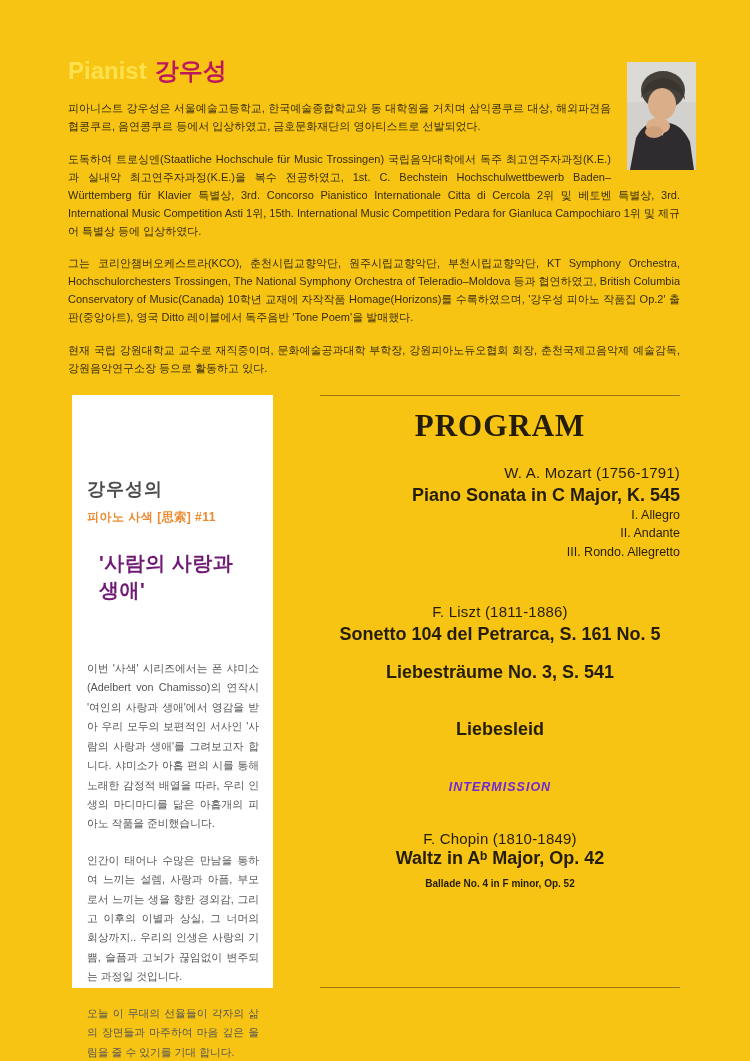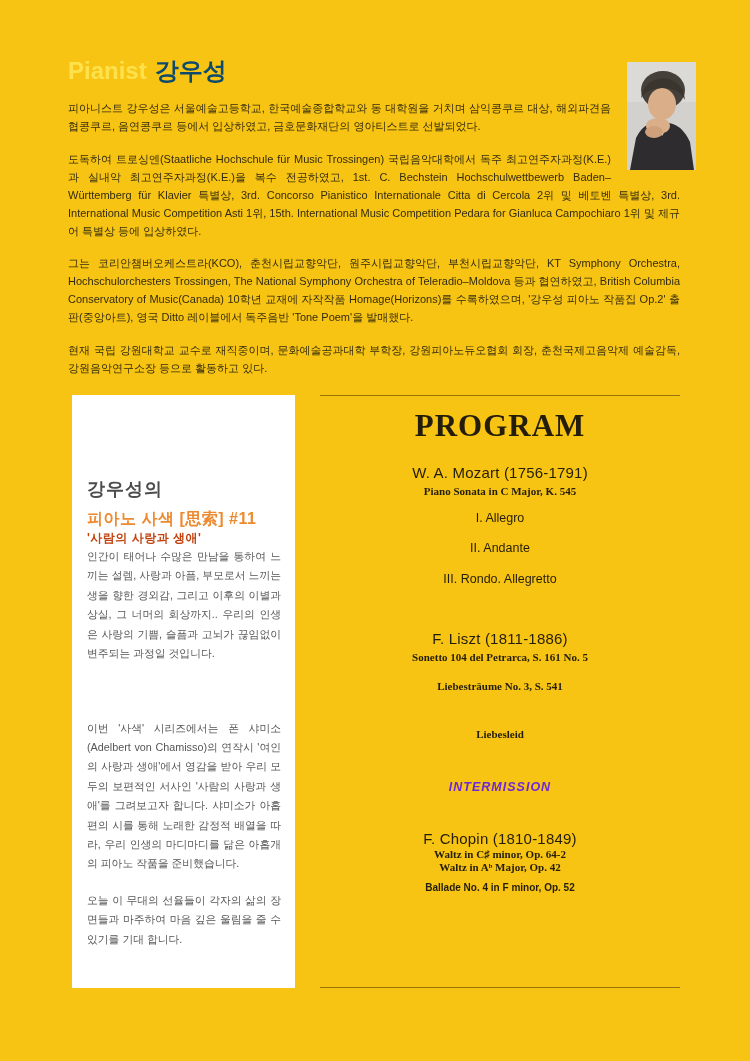--- a/index.html
+++ b/index.html
@@ -27,47 +27,48 @@
     overflow:hidden;
   }
   .portrait svg{display:block;}
   h1.header{
     margin:0 0 14px 0;
     font-size:24px;line-height:30px;
     font-weight:bold;
     letter-spacing:0;
   }
   .header .pianist{color:#FFE14D;margin-right:8px;}
-  .header .name{color:#0c4a6e;}
+  .header .name{color:#be185d;}
   p.bio-p{
     margin:0 16px 15px 0;
     font-size:11px;
     line-height:1.63;
     text-align:justify;
     color:#352c0e;
   }
   
   .card{
     position:absolute;left:72px;top:395px;
-    width:223px;height:593px;
+    width:201px;height:593px;
     background:#ffffff;
     box-sizing:border-box;
     padding:82px 14px 0 15px;
   }
   .card-title .t1{
     font-size:18px;color:#4c4c4c;font-weight:bold;
     margin-bottom:8px;letter-spacing:1px;
   }
   .card-title .t2{
-    font-size:16px;color:#ED8A2F;font-weight:bold;
-    margin-bottom:0;letter-spacing:0.5px;
+    font-size:12px;color:#ED8A2F;font-weight:bold;
+    margin-bottom:24px;letter-spacing:0.5px;
   }
   .card-title .t3{
-    font-size:12px;color:#c2410c;font-weight:bold;
+    font-size:20px;color:#701a75;font-weight:bold;
     letter-spacing:0.5px;
+    margin-left:12px;
   }
   p.card-p{
     margin:0 0 17px 0;
     font-size:10.8px;line-height:1.8;
     color:#565656;text-align:justify;
   }
   p.card-p.first{margin-top:55px;}
   
   .program{
     position:absolute;left:320px;top:395px;
@@ -78,25 +79,25 @@
     text-align:center;
     color:#241d09;
   }
   h2.program-heading{
     margin:12px 0 0 0;
     font-family:"Liberation Serif","DejaVu Serif",serif;
     font-size:31px;font-weight:600;
     letter-spacing:1px;color:#241d09;text-align:center;
   }
   .group{margin-top:32px;}
-  .group.first{margin-top:20px;}
+  .group.first{margin-top:20px;text-align:right;}
   .composer{font-size:15px;letter-spacing:0.2px;}
-  .work{font-size:11px;font-weight:bold;margin-top:4px;font-family:Liberation Serif, serif;}
+  .work{font-size:18px;font-weight:bold;margin-top:4px;}
   .work.spaced{margin-top:17px;}
-  .mov{font-size:12.5px;line-height:1.38;margin-top:13px;}
+  .mov{font-size:12.5px;line-height:1.38;margin-top:1px;}
   .mov:first-of-type{margin-top:4px;}
   .intermission{
     margin-top:40px;
     font-size:12.5px;font-weight:bold;font-style:italic;
     letter-spacing:1px;color:#6d28d9;text-align:center;
   }
   .g-schumann{margin-top:40px;}
   .g-chopin{margin-top:36px;}
   .finale{margin-top:9px;font-size:10px;font-weight:bold;}
 </style>
@@ -129,22 +130,22 @@
     <p class="bio-p">그는 코리안챔버오케스트라(KCO), 춘천시립교향악단, 원주시립교향악단, 부천시립교향악단, KT Symphony Orchestra, Hochschulorchesters Trossingen, The National Symphony Orchestra of Teleradio–Moldova 등과 협연하였고, British Columbia Conservatory of Music(Canada) 10학년 교재에 자작작품 Homage(Horizons)를 수록하였으며, '강우성 피아노 작품집 Op.2' 출판(중앙아트), 영국 Ditto 레이블에서 독주음반 'Tone Poem'을 발매했다.</p>
     <p class="bio-p">현재 국립 강원대학교 교수로 재직중이며, 문화예술공과대학 부학장, 강원피아노듀오협회 회장, 춘천국제고음악제 예술감독, 강원음악연구소장 등으로 활동하고 있다.</p>
   </div>
 
   <div class="card">
     <div class="card-title">
       <div class="t1">강우성의</div>
       <div class="t2">피아노 사색 [思索] #11</div>
       <div class="t3">'사람의 사랑과 생애'</div>
     </div>
+    <p class="card-p first">이번 '사색' 시리즈에서는 폰 샤미소(Adelbert von Chamisso)의 연작시 '여인의 사랑과 생애'에서 영감을 받아 우리 모두의 보편적인 서사인 '사람의 사랑과 생애'를 그려보고자 합니다. 샤미소가 아홉 편의 시를 통해 노래한 감정적 배열을 따라, 우리 인생의 마디마디를 닮은 아홉개의 피아노 작품을 준비했습니다.</p>
     <p class="card-p">인간이 태어나 수많은 만남을 통하여 느끼는 설렘, 사랑과 아픔, 부모로서 느끼는 생을 향한 경외감, 그리고 이후의 이별과 상실, 그 너머의 회상까지.. 우리의 인생은 사랑의 기쁨, 슬픔과 고뇌가 끊임없이 변주되는 과정일 것입니다.</p>
-    <p class="card-p first">이번 '사색' 시리즈에서는 폰 샤미소(Adelbert von Chamisso)의 연작시 '여인의 사랑과 생애'에서 영감을 받아 우리 모두의 보편적인 서사인 '사람의 사랑과 생애'를 그려보고자 합니다. 샤미소가 아홉 편의 시를 통해 노래한 감정적 배열을 따라, 우리 인생의 마디마디를 닮은 아홉개의 피아노 작품을 준비했습니다.</p>
     <p class="card-p">오늘 이 무대의 선율들이 각자의 삶의 장면들과 마주하여 마음 깊은 울림을 줄 수 있기를 기대 합니다.</p>
   </div>
 
   <div class="program">
     <h2 class="program-heading">PROGRAM</h2>
 
     <div class="group first">
       <div class="composer">W. A. Mozart (1756-1791)</div>
       <div class="work">Piano Sonata in C Major, K. 545</div>
       <div class="mov">I. Allegro</div>
@@ -160,19 +161,18 @@
 
     <div class="group" style="margin-top:36px;">
       <div class="work">Liebesleid</div>
     </div>
 
     <div class="intermission">INTERMISSION</div>
 
 
     <div class="group g-chopin">
       <div class="composer">F. Chopin (1810-1849)</div>
-      <div class="work" style="margin-top:1px;">Waltz in C♯ minor, Op. 64-2</div>
       <div class="work" style="margin-top:1px;">Waltz in Aᵇ Major, Op. 42</div>
       <div class="finale">Ballade No. 4 in F minor, Op. 52</div>
     </div>
   </div>
 
 </div>
 
 </body></html>

